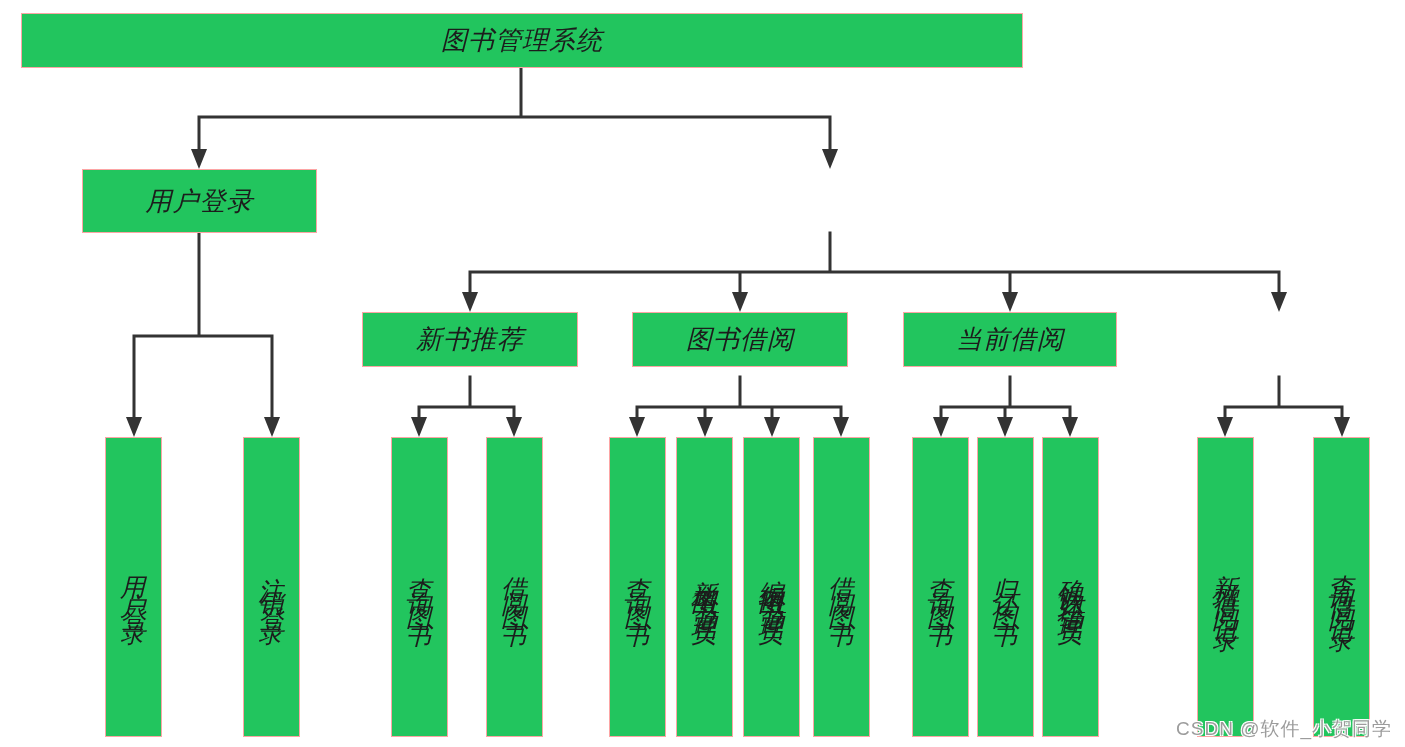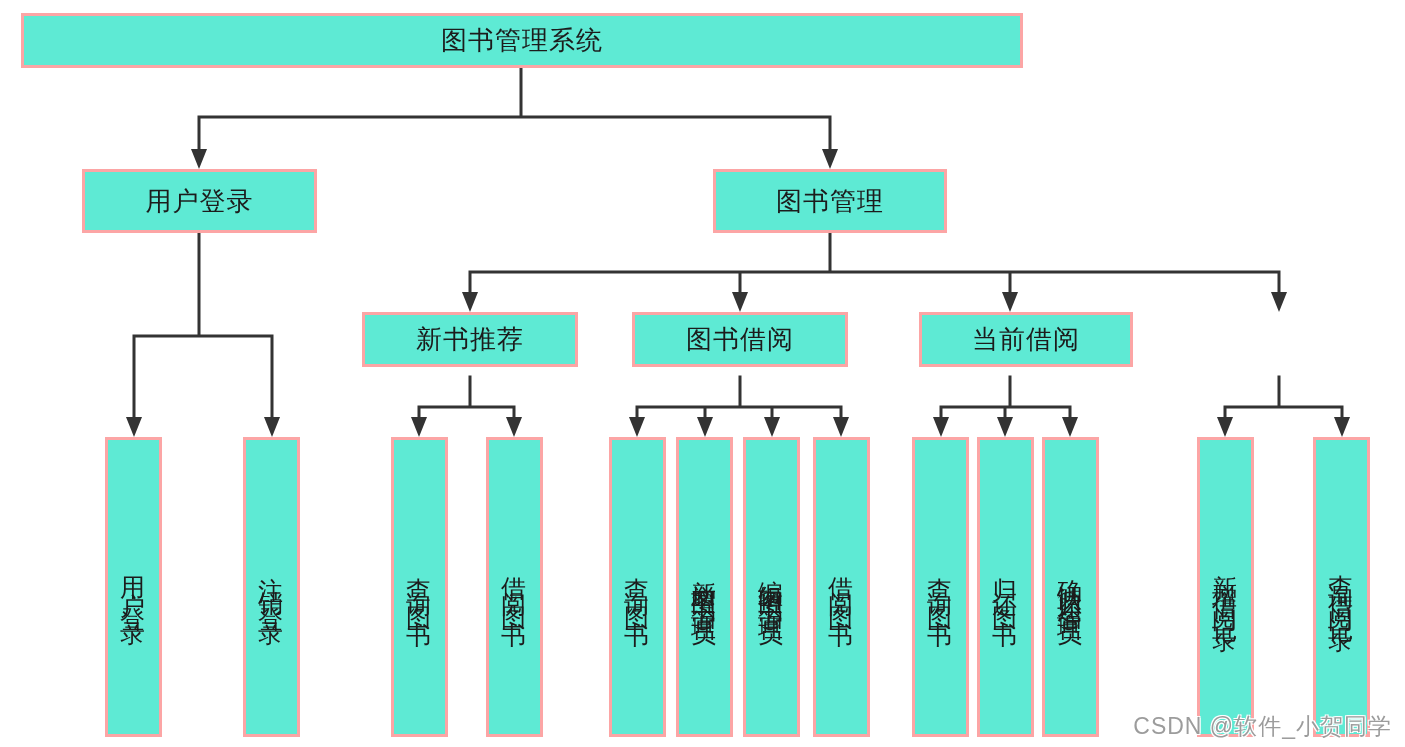--- a/index.html
+++ b/index.html
@@ -5,39 +5,39 @@
   * { margin: 0; padding: 0; }
   html, body { background: #ffffff; }
   body {
     font-family: "Liberation Sans", "DejaVu Sans", sans-serif;
     width: 1405px; height: 747px; position: relative; overflow: hidden;
   }
   .canvas { position: absolute; left: 0; top: 0; width: 1405px; height: 747px; background: #ffffff; }
   .connectors { position: absolute; left: 0; top: 0; }
   .box {
     position: absolute; box-sizing: border-box;
-    border: 3px solid #fca5a5; background: #5eead4;
+    border: 1px solid #fca5a5; background: #22c55e;
     display: flex; align-items: center; justify-content: center;
-    color: #1c1c1c; white-space: nowrap;
+    color: #1c1c1c; white-space: nowrap; font-style: italic;
   }
   .hbox { font-size: 26px; letter-spacing: 1px; }
   .root  { left: 21px;  top: 13px;  width: 1002px; height: 55px; }
   .l1a   { left: 82px;  top: 169px; width: 235px;  height: 64px; }
   .l1b   { left: 713px; top: 169px; width: 234px;  height: 64px; }
   .l2    { top: 312px; width: 216px; height: 55px; }
   .leaf {
     top: 437px; width: 57px; height: 300px; font-size: 25px;
     writing-mode: vertical-rl; text-orientation: mixed;
   }
   .sp-l { letter-spacing: 15px; }
   .sp-m { letter-spacing: 11px; }
   .sp-s { letter-spacing: 6px; }
   .watermark {
     position: absolute; right: 13px; bottom: 5px;
-    font-size: 23px; color: #9c9c9c; letter-spacing: 1px;
+    font-size: 19px; color: #9c9c9c; letter-spacing: 1px;
     text-shadow: 1px 1px 0 #ffffff, -1px -1px 0 #ffffff, 1px -1px 0 #ffffff, -1px 1px 0 #ffffff;
     z-index: 5;
   }
 </style>
 </head>
 <body>
 
 <div class="canvas">
 
   <svg class="connectors" width="1405" height="747" viewBox="0 0 1405 747">
@@ -83,25 +83,24 @@
       <polygon points="997,417 1013,417 1005,437"></polygon>
       <polygon points="1062,417 1078,417 1070,437"></polygon>
       <polygon points="1217,417 1233,417 1225,437"></polygon>
       <polygon points="1334,417 1350,417 1342,437"></polygon>
     </g>
   </svg>
 
   <div class="box hbox root">图书管理系统</div>
 
   <div class="box hbox l1a">用户登录</div>
-  <div class="box hbox l1b">图书管理</div>
 
   <div class="box hbox l2" style="left:362px;">新书推荐</div>
   <div class="box hbox l2" style="left:632px;">图书借阅</div>
-  <div class="box hbox l2" style="left:903px;width:214px;margin-left:16px;">当前借阅</div>
+  <div class="box hbox l2" style="left:903px;width:214px;">当前借阅</div>
 
   <div class="box leaf sp-l" style="left:105px;">用户登录</div>
   <div class="box leaf sp-l" style="left:243px;">注销登录</div>
 
   <div class="box leaf sp-l" style="left:391px;">查询图书</div>
   <div class="box leaf sp-l" style="left:486px;">借阅图书</div>
 
   <div class="box leaf sp-l" style="left:609px;">查询图书</div>
   <div class="box leaf sp-s" style="left:676px;">新增图书（管理员）</div>
   <div class="box leaf sp-s" style="left:743px;">编辑图书（管理员）</div>

